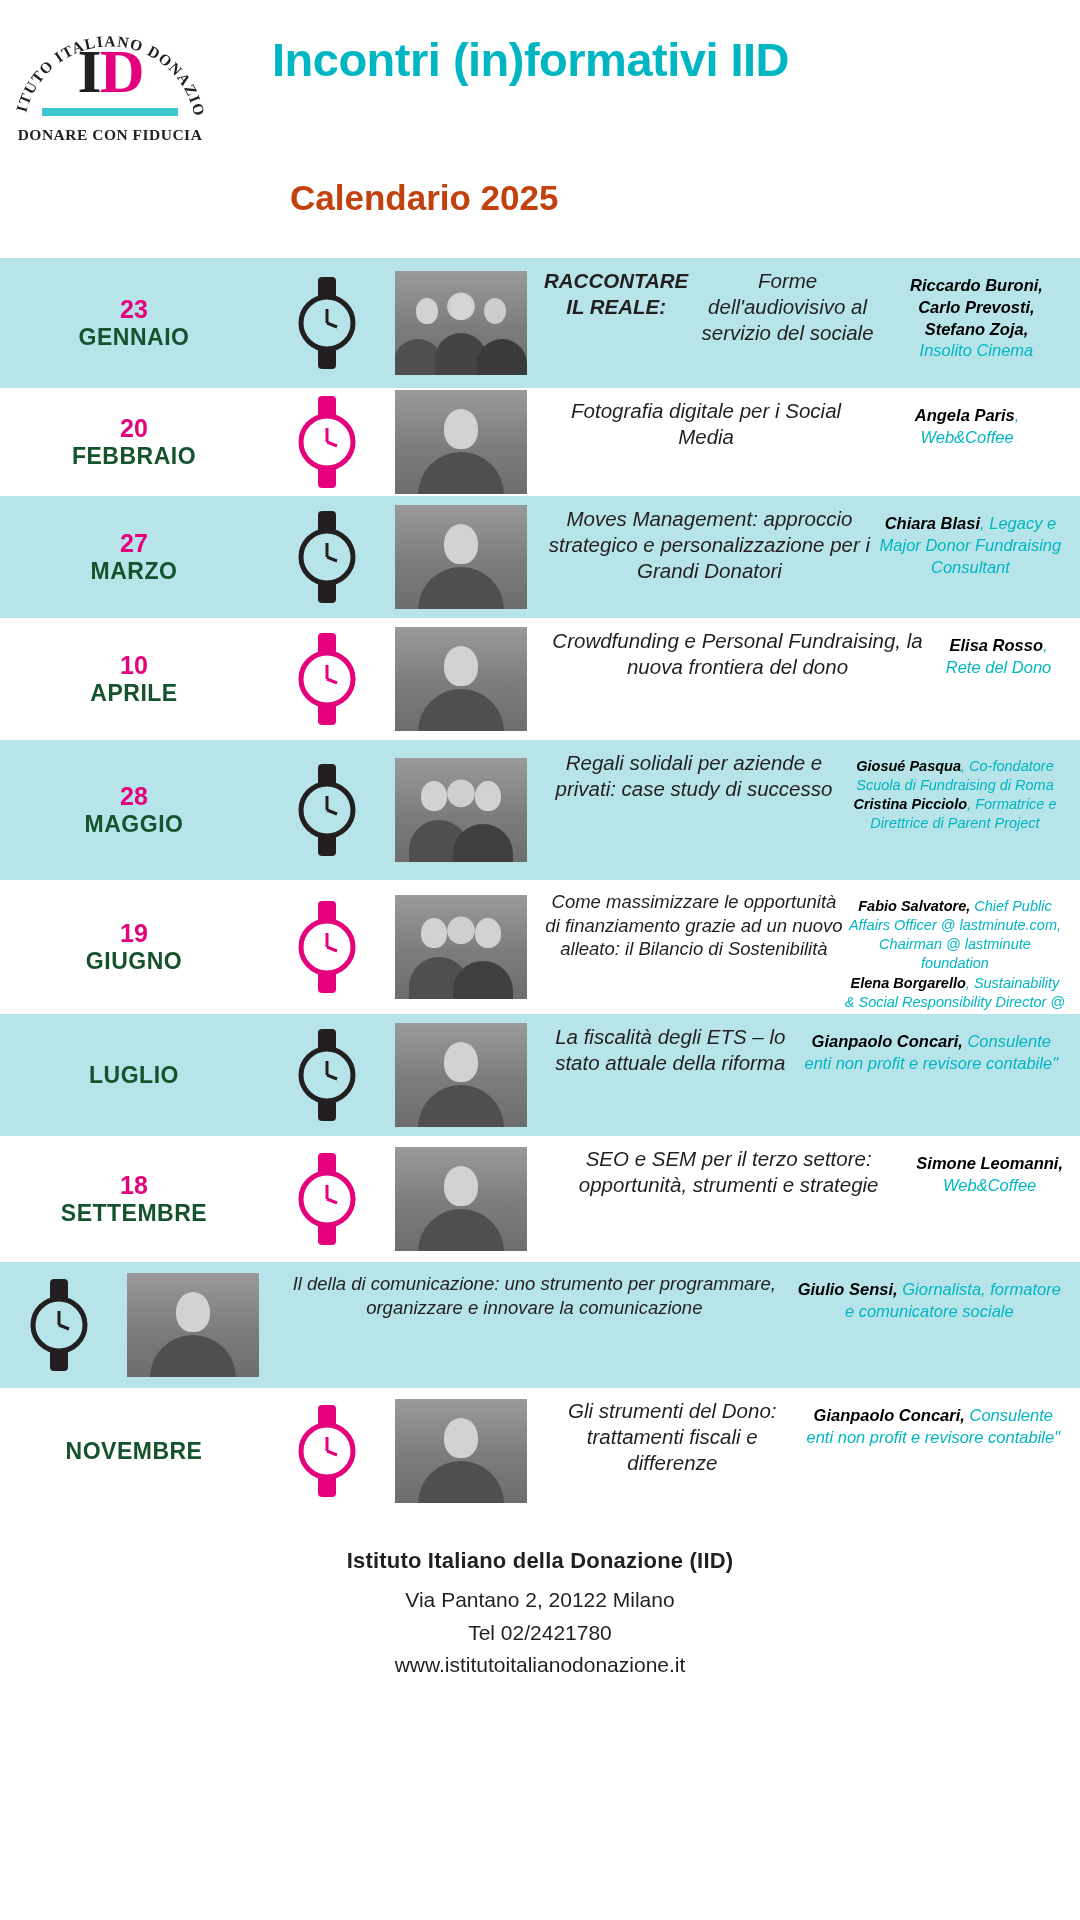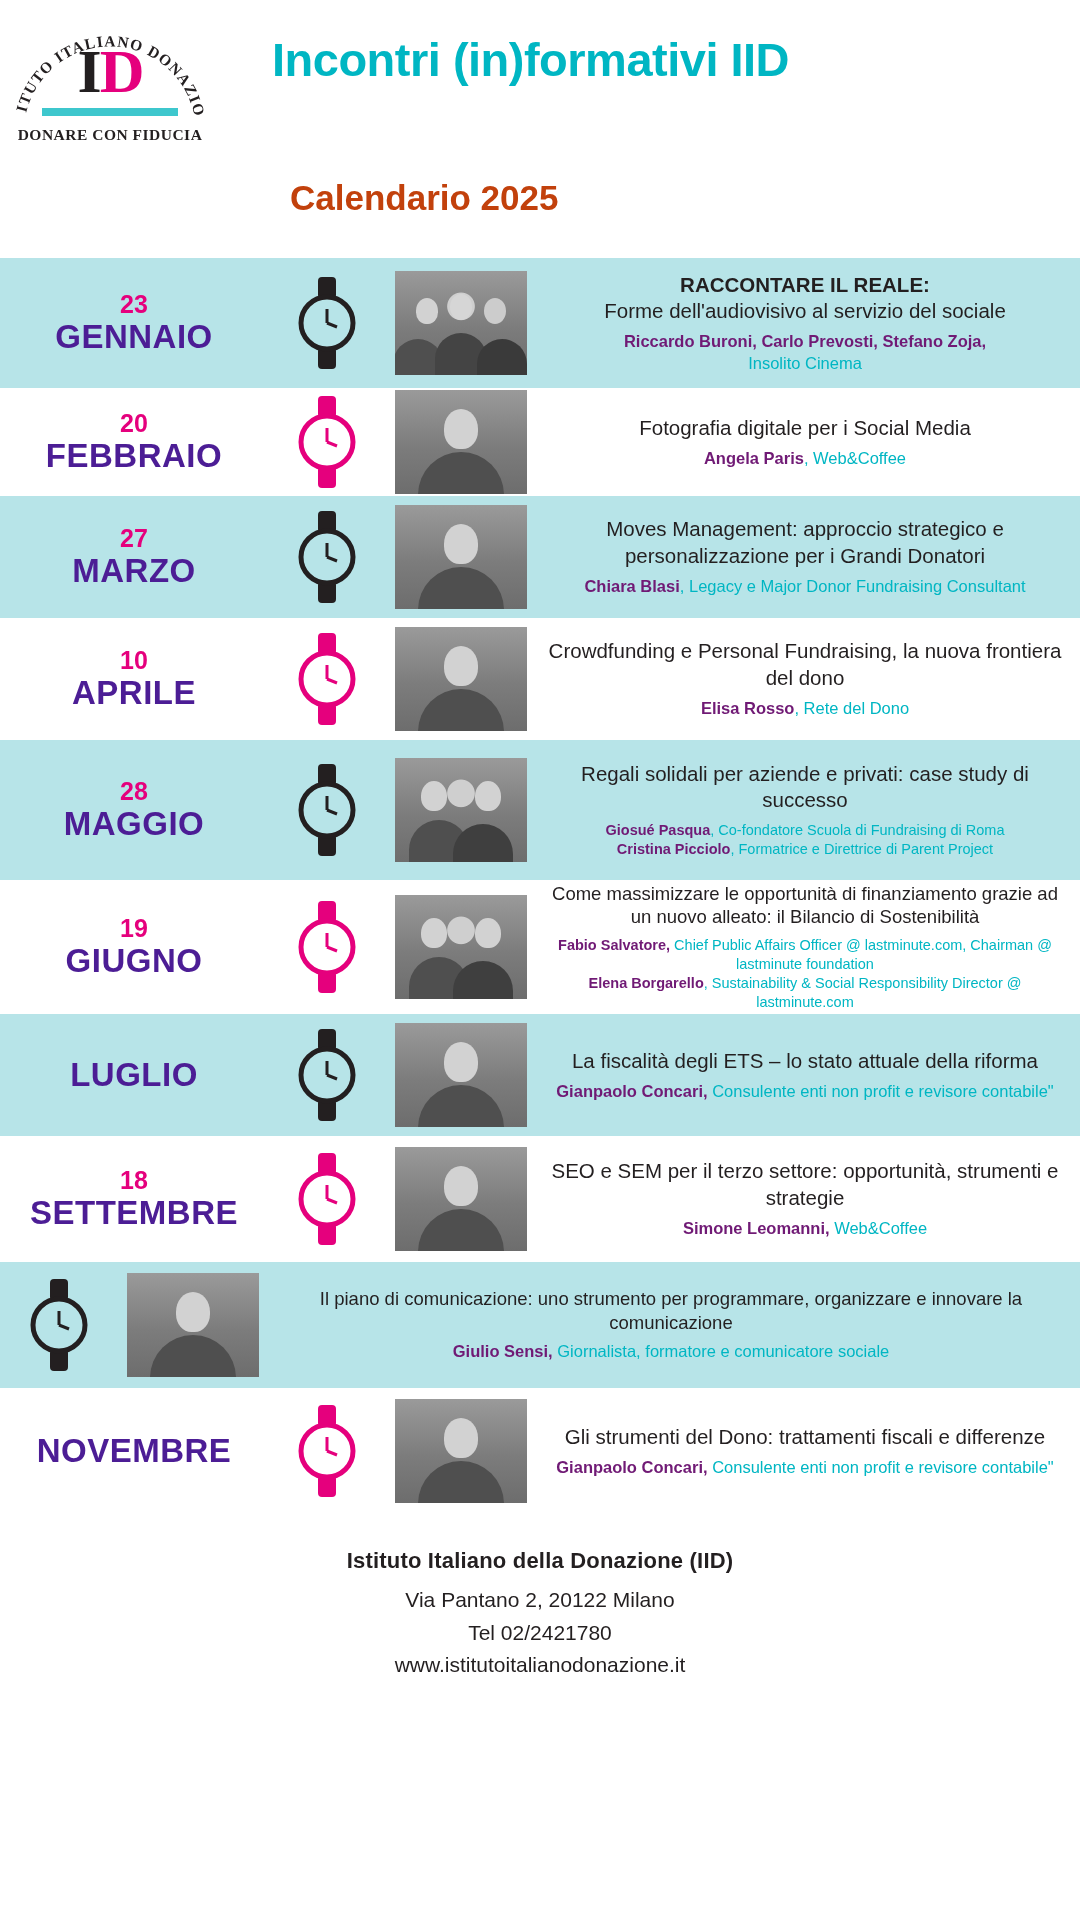--- a/index.html
+++ b/index.html
@@ -101,23 +101,23 @@
     justify-content: center;
     text-align: center;
   }
   .date-day {
     font-size: 25px;
     font-weight: bold;
     color: #e5007d;
     line-height: 1.15;
   }
   .date-month {
-    font-size: 33px;
-    font-weight: bold;
-    color: #4c1d95;
+    font-size: 23px;
+    font-weight: bold;
+    color: #14532d;
     line-height: 1.15;
     letter-spacing: 0.5px;
   }
 
   .cell-watch {
     width: 118px;
     flex: 0 0 118px;
     display: flex;
     align-items: center;
     justify-content: center;
@@ -196,40 +196,41 @@
   .photo.trio .ph-body3 {
     position: absolute; left: 50%; bottom: -6px;
     width: 50px; height: 42px; margin-left: 16px;
     border-radius: 34px 34px 0 0; background: #3a3a3a;
   }
 
   .cell-text {
     flex: 1 1 auto;
     padding: 10px 14px 10px 8px;
     display: flex;
-    flex-direction: column;
+    flex-direction: row;
     justify-content: center;
     text-align: center;
+    font-style: italic;
   }
   .ev-title {
     font-size: 20.5px;
     color: #231f20;
     line-height: 1.28;
   }
   .ev-title .caps {
     font-weight: bold;
   }
   .ev-speaker {
     margin-top: 7px;
     font-size: 16.5px;
     color: #00b6c3;
     line-height: 1.32;
   }
   .ev-speaker .nm {
-    color: #701a75;
+    color: #000000;
     font-weight: bold;
   }
   .ev-speaker.small { font-size: 14.5px; }
   .ev-title.small { font-size: 18.5px; }
 
   
   .footer {
     margin-top: 34px;
     text-align: center;
     color: #231f20;
@@ -531,21 +532,21 @@
       </svg>
     </div>
     <div class="cell-photo">
       <div class="photo">
         <div class="ph-bg"></div>
           <div class="ph-head"></div>
           <div class="ph-body"></div>
       </div>
     </div>
     <div class="cell-text">
-      <div class="ev-title small">Il piano di comunicazione: uno strumento per programmare, organizzare e innovare la comunicazione</div>
+      <div class="ev-title small">Il della di comunicazione: uno strumento per programmare, organizzare e innovare la comunicazione</div>
       <div class="ev-speaker">
         <span class="nm">Giulio Sensi,</span><span> Giornalista, formatore e comunicatore sociale</span>
       </div>
     </div>
   </div>
 
   <div class="row white" style="height:126px">
     <div class="cell-date">
       <div class="date-day"></div>
       <div class="date-month">NOVEMBRE</div>

